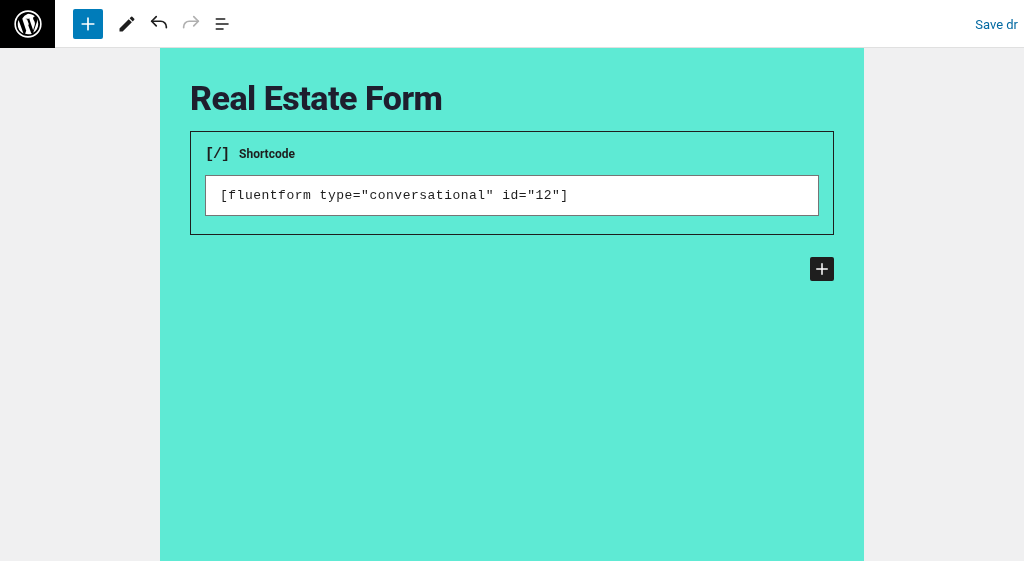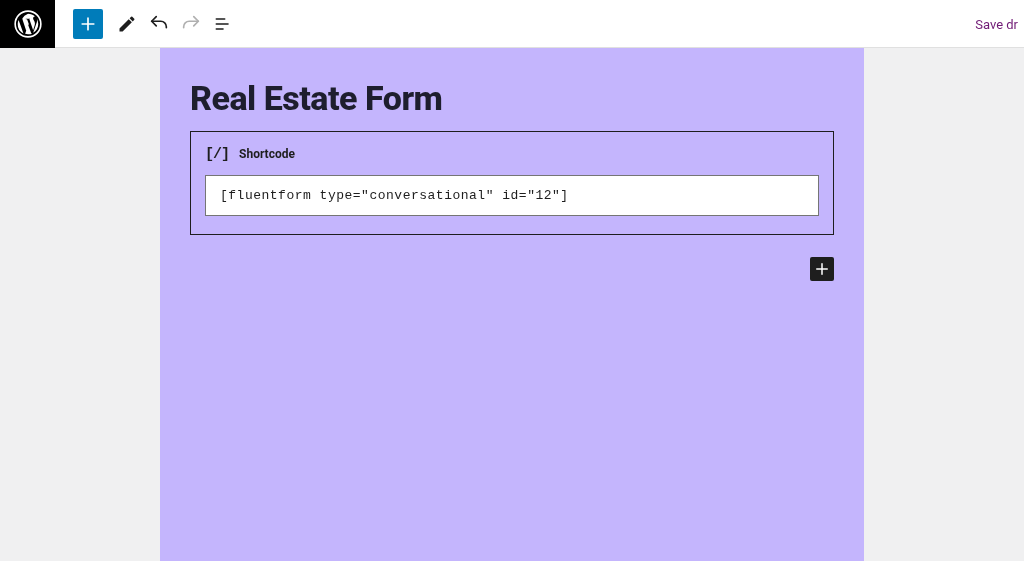--- a/index.html
+++ b/index.html
@@ -56,38 +56,38 @@
       background: #007cba;
       color: #fff;
       width: 30px;
       height: 30px;
     }
     .toolbar-right {
       margin-left: auto;
       padding-right: 6px;
     }
     .save-link {
-      color: #701a75;
+      color: #0369a1;
       font-size: 13px;
       text-decoration: none;
       cursor: pointer;
       white-space: nowrap;
     }
     .editor-area {
       position: absolute;
       top: 48px;
       left: 0;
       right: 0;
       bottom: 0;
       overflow: auto;
     }
     .canvas {
       width: 704px;
       margin: 0 auto;
-      background: #c4b5fd;
+      background: #5eead4;
       min-height: 100%;
       padding: 0 0 60px;
     }
     .post-title {
       font-size: 34px;
       font-weight: 800;
       color: #1e1e2e;
       padding: 30px 30px 12px;
       line-height: 1.2;
       letter-spacing: -0.5px;

